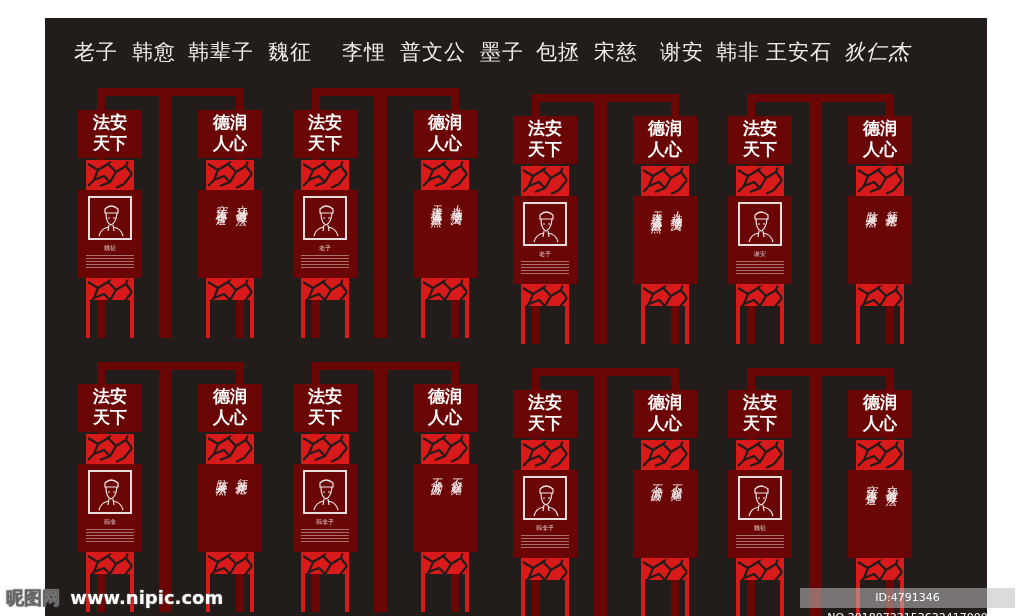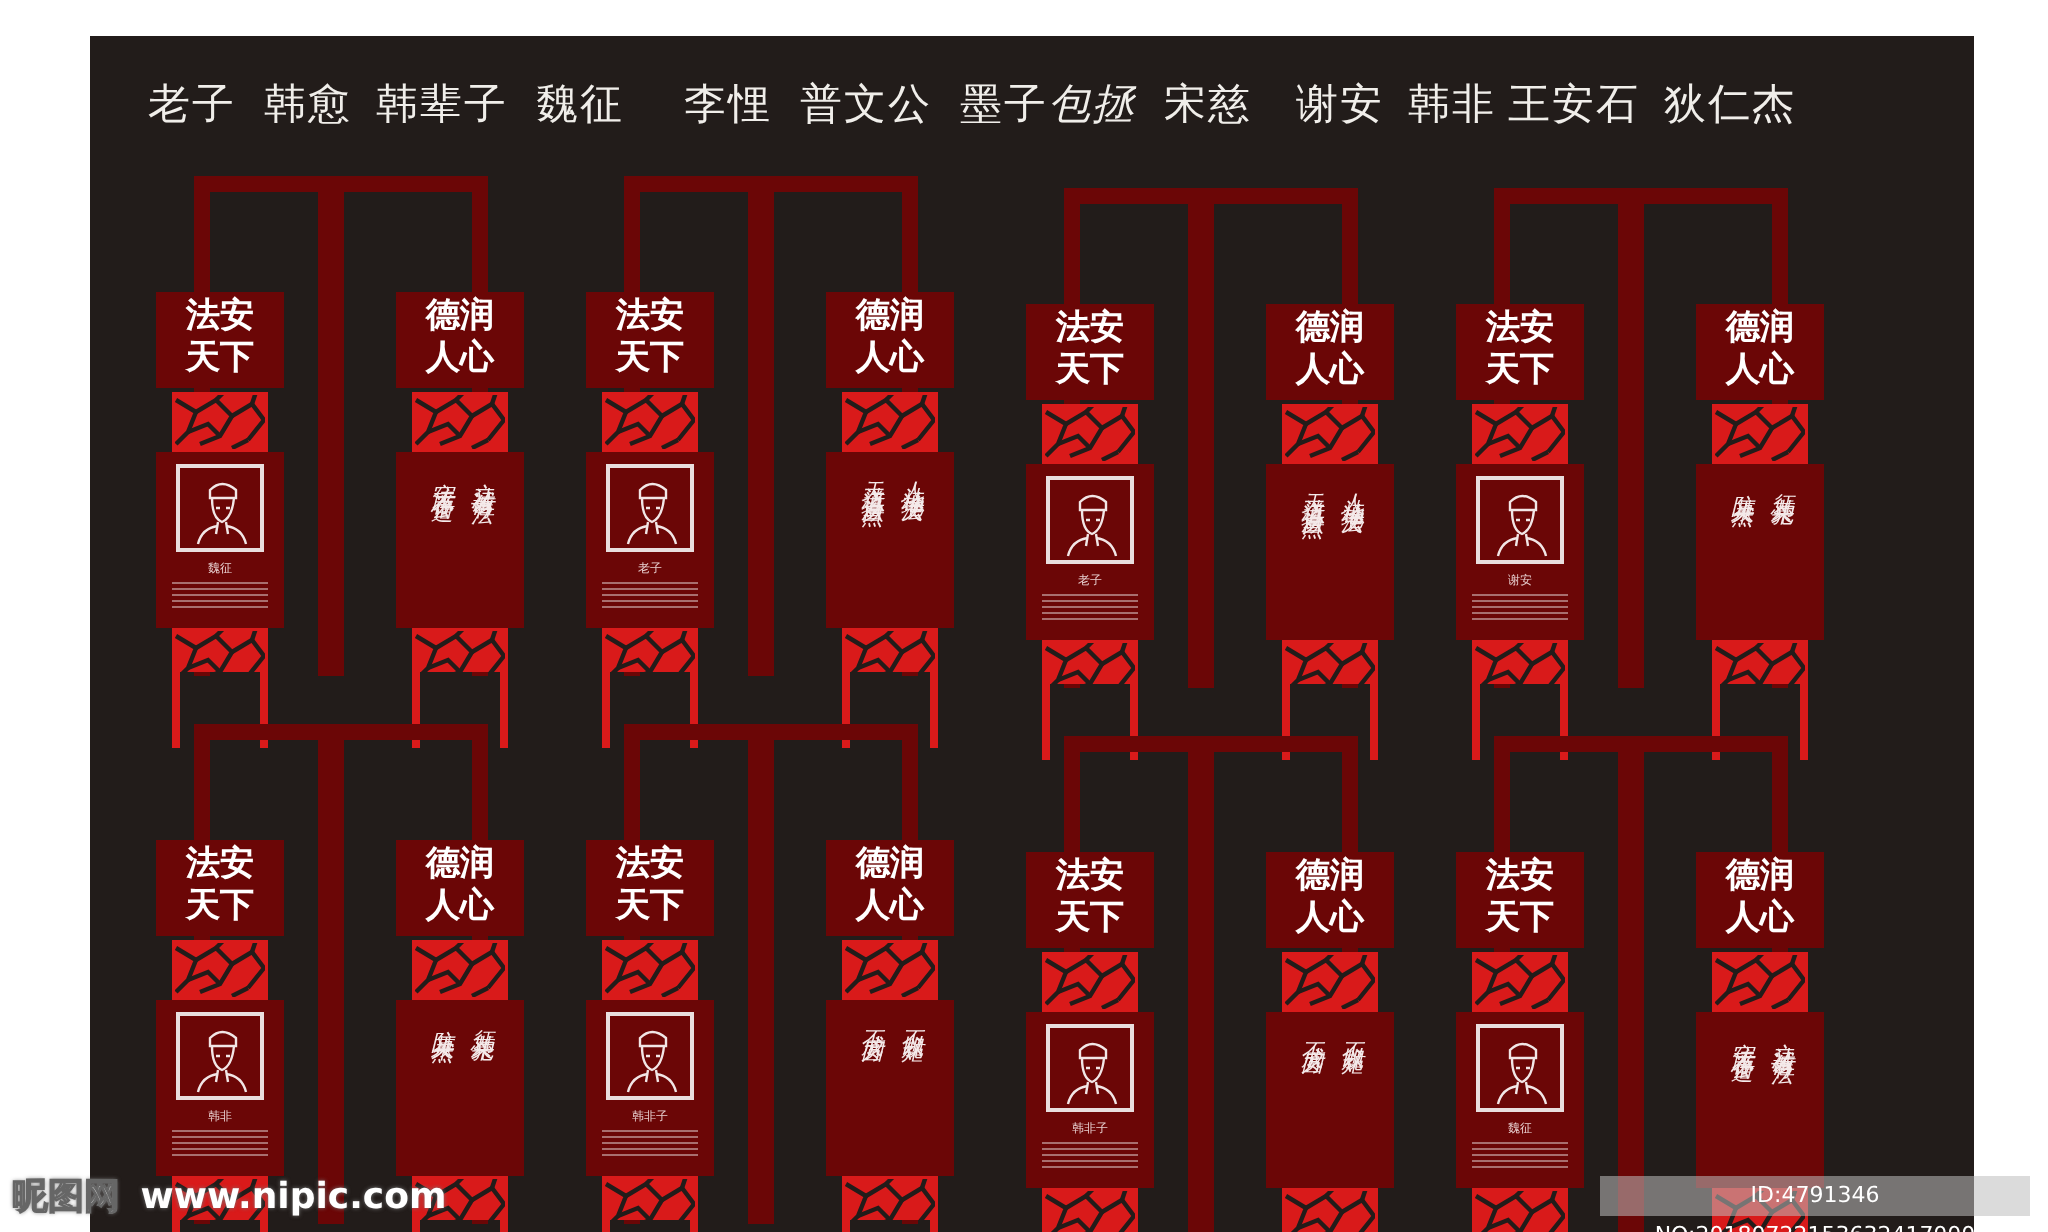--- a/index.html
+++ b/index.html
@@ -5,21 +5,21 @@
   html,body{margin:0;padding:0;}
   body{width:1024px;height:616px;background:#ffffff;position:relative;overflow:hidden;font-family:"DejaVu Sans",sans-serif;}
   .panel{position:absolute;left:45px;top:18px;width:942px;height:598px;background:#221c1a;}
   .names{position:absolute;left:74px;top:38px;width:900px;height:34px;display:flex;gap:0;}
   .names span{color:#f0eeea;font-size:21px;letter-spacing:1px;white-space:nowrap;}
   .pair{position:absolute;width:200px;height:250px;}
   .arch{position:absolute;border:8px solid #6b0606;border-bottom:none;box-sizing:border-box;}
   .arch.a1{left:27px;top:0;width:62px;height:250px;border-right:none;}
   .arch.a2{left:102px;top:0;width:72px;height:250px;border-left:none;}
   .bar{position:absolute;background:#6b0606;}
-  .pillar{position:absolute;top:22px;width:64px;height:228px;margin-top:36px;}
+  .pillar{position:absolute;top:22px;width:64px;height:228px;}
   .pillar.left{left:8px;}
   .pillar.right{left:128px;}
   .head{position:absolute;left:0;top:0;width:64px;height:48px;background:#6b0606;color:#fff;font-weight:bold;font-size:17px;line-height:21px;text-align:center;padding-top:2px;box-sizing:border-box;}
   .lattice{position:absolute;left:8px;width:48px;height:30px;background:#d91a1a;overflow:hidden;}
   .lattice svg{display:block;}
   .board{position:absolute;left:0;top:80px;width:64px;height:88px;background:#6b0606;}
   .legs{position:absolute;left:8px;top:168px;width:48px;height:60px;}
   .legs .l{position:absolute;top:22px;width:4px;height:38px;background:#d91a1a;}
   .portrait{position:absolute;left:10px;top:6px;width:44px;height:44px;border:2px solid #e9dede;box-sizing:border-box;}
   .portrait svg{position:absolute;left:3px;top:3px;}
@@ -37,26 +37,26 @@
 <div class="panel"></div>
 
 <div class="names" id="names">
     <span style="margin-left: 0px;">老子</span>
     <span style="margin-left: 14px;">韩愈</span>
     <span style="margin-left: 12px;">韩辈子</span>
     <span style="margin-left: 14px;">魏征</span>
     <span style="margin-left: 30px;">李悝</span>
     <span style="margin-left: 14px;">普文公</span>
     <span style="margin-left: 14px;">墨子</span>
-    <span style=" font-style: italic;">包拯</span>
+    <span style="margin-left: 12px;">包拯</span>
     <span style="margin-left: 14px;">宋慈</span>
     <span style="margin-left: 22px;">谢安</span>
     <span style="margin-left: 12px;">韩非</span>
     <span style="margin-left: 6px;">王安石</span>
-    <span style="margin-left: 12px;">狄仁杰</span>
+    <span style="margin-left: 12px; font-style: italic;">狄仁杰</span>
   </div>
 
 <div id="boards">
     <div class="pair" style="left: 70px; top: 88px;">
       <div class="arch a1"></div>
       <div class="arch a2"></div>
       <div class="bar" style="left:89px;top:0;width:13px;height:250px;background:#6b0606"></div>
       <div class="pillar left">
         <div class="head">
           <div>法安</div>

